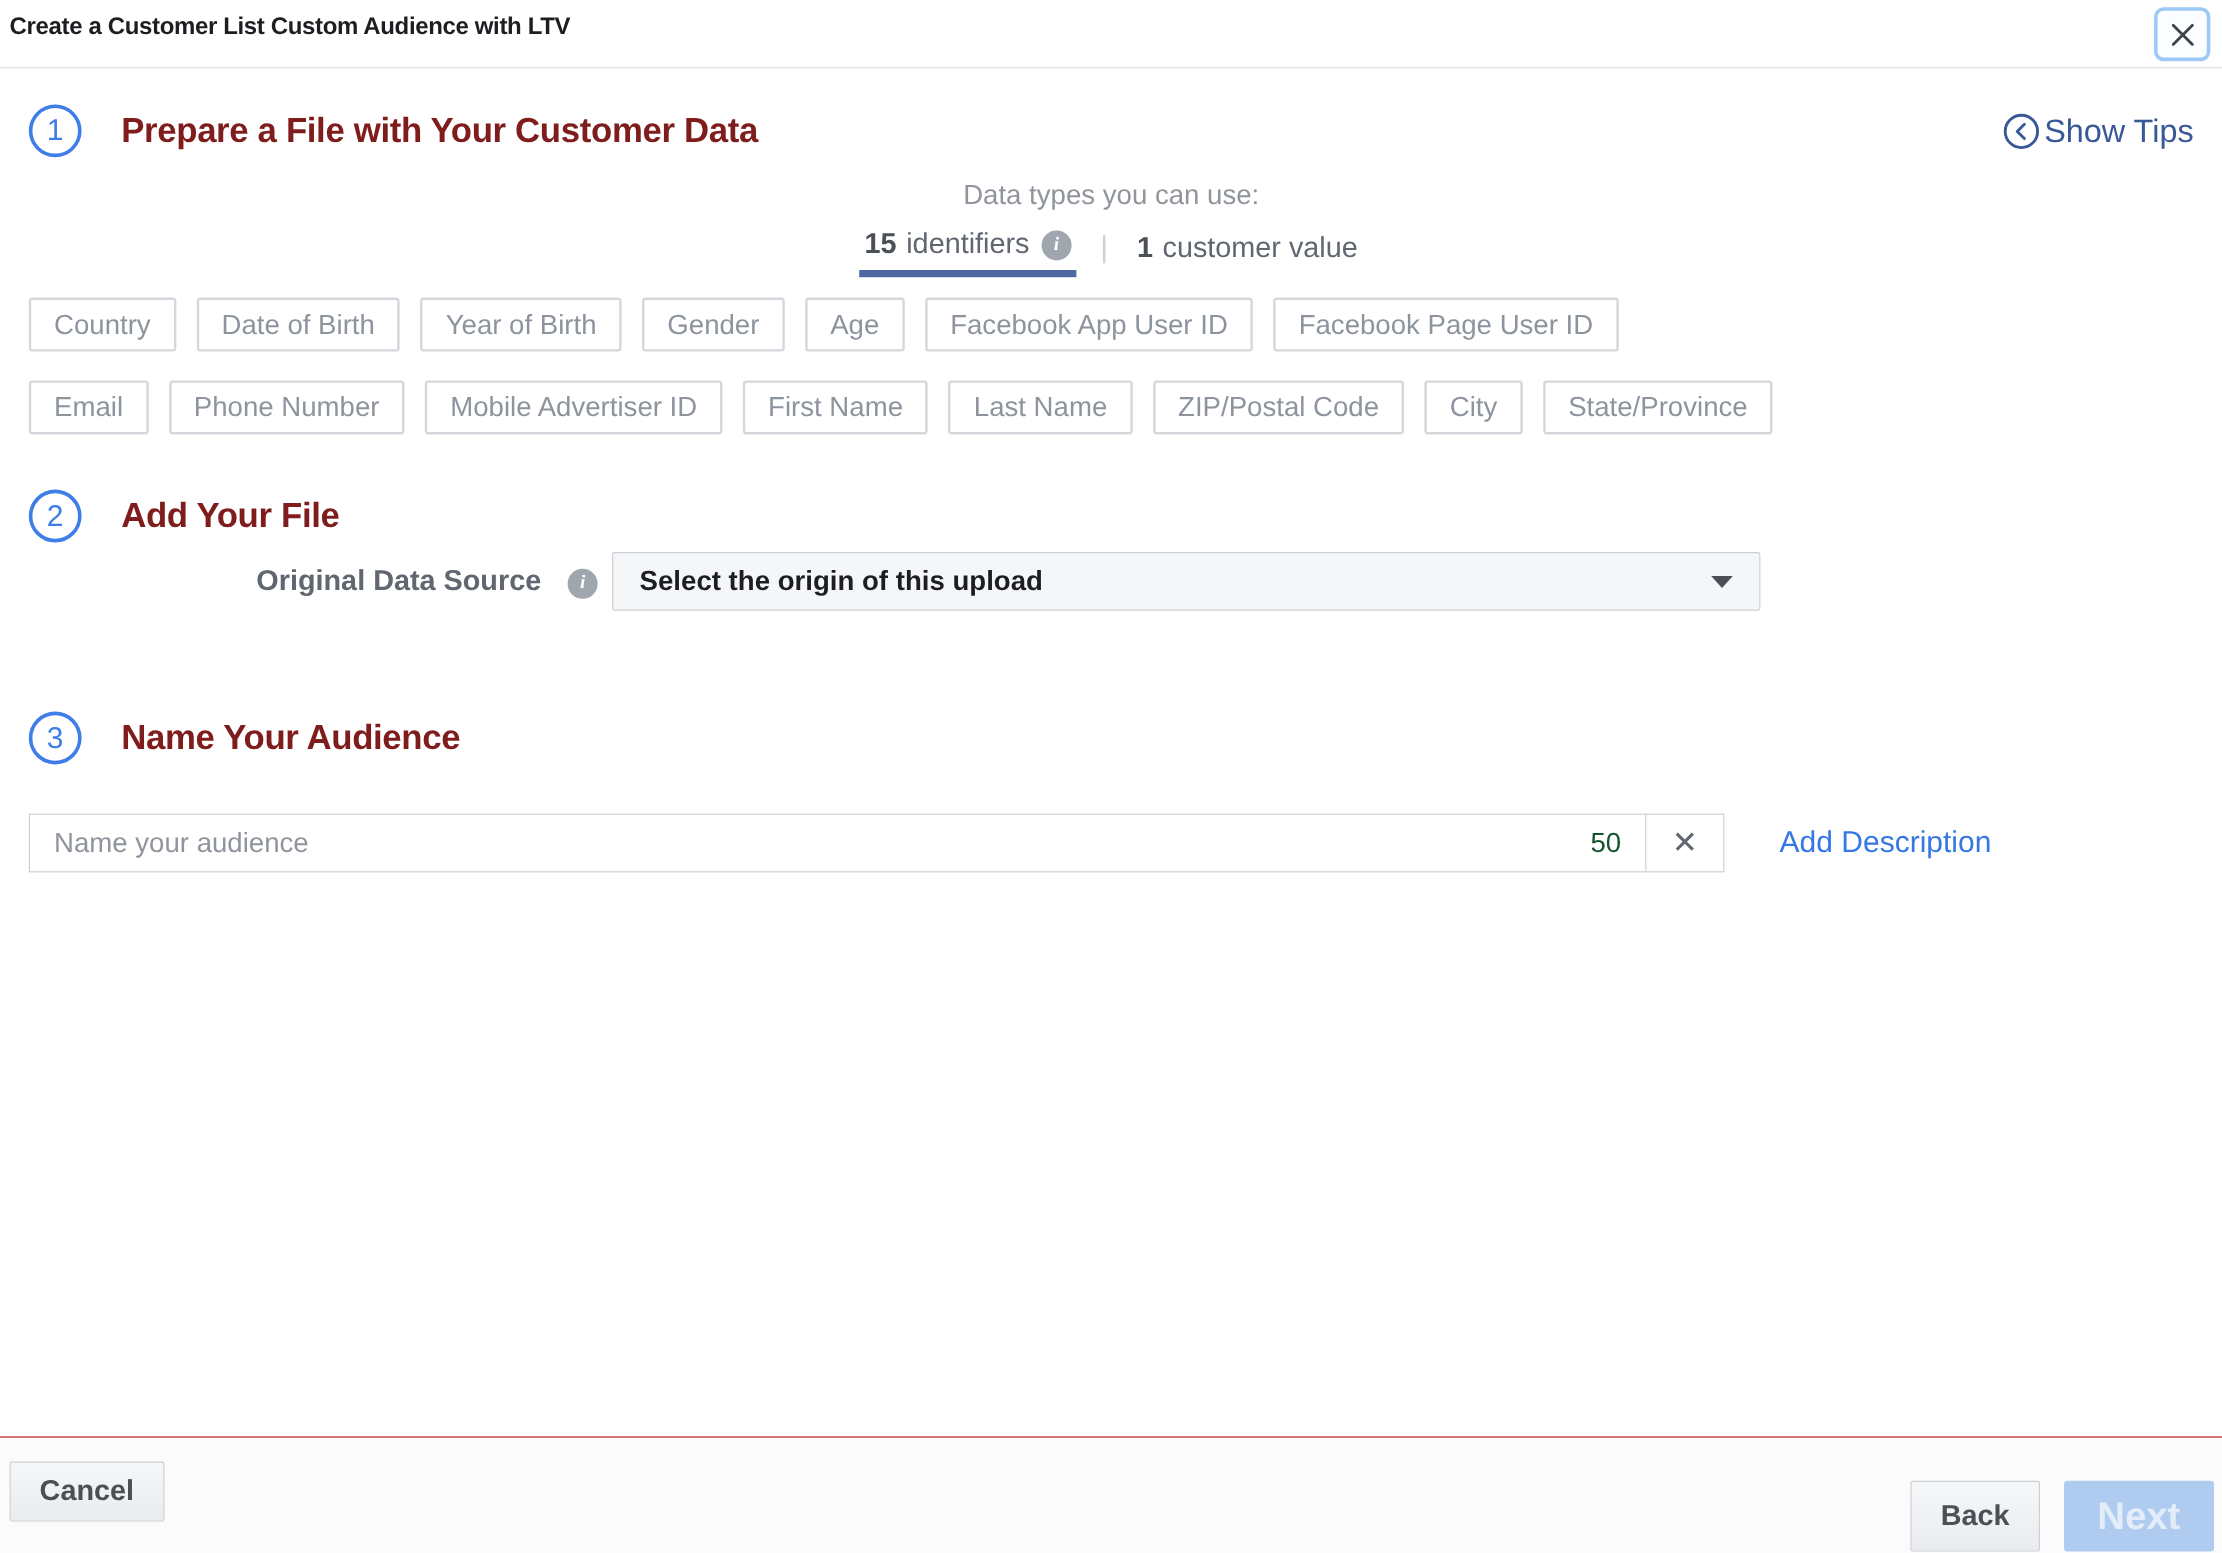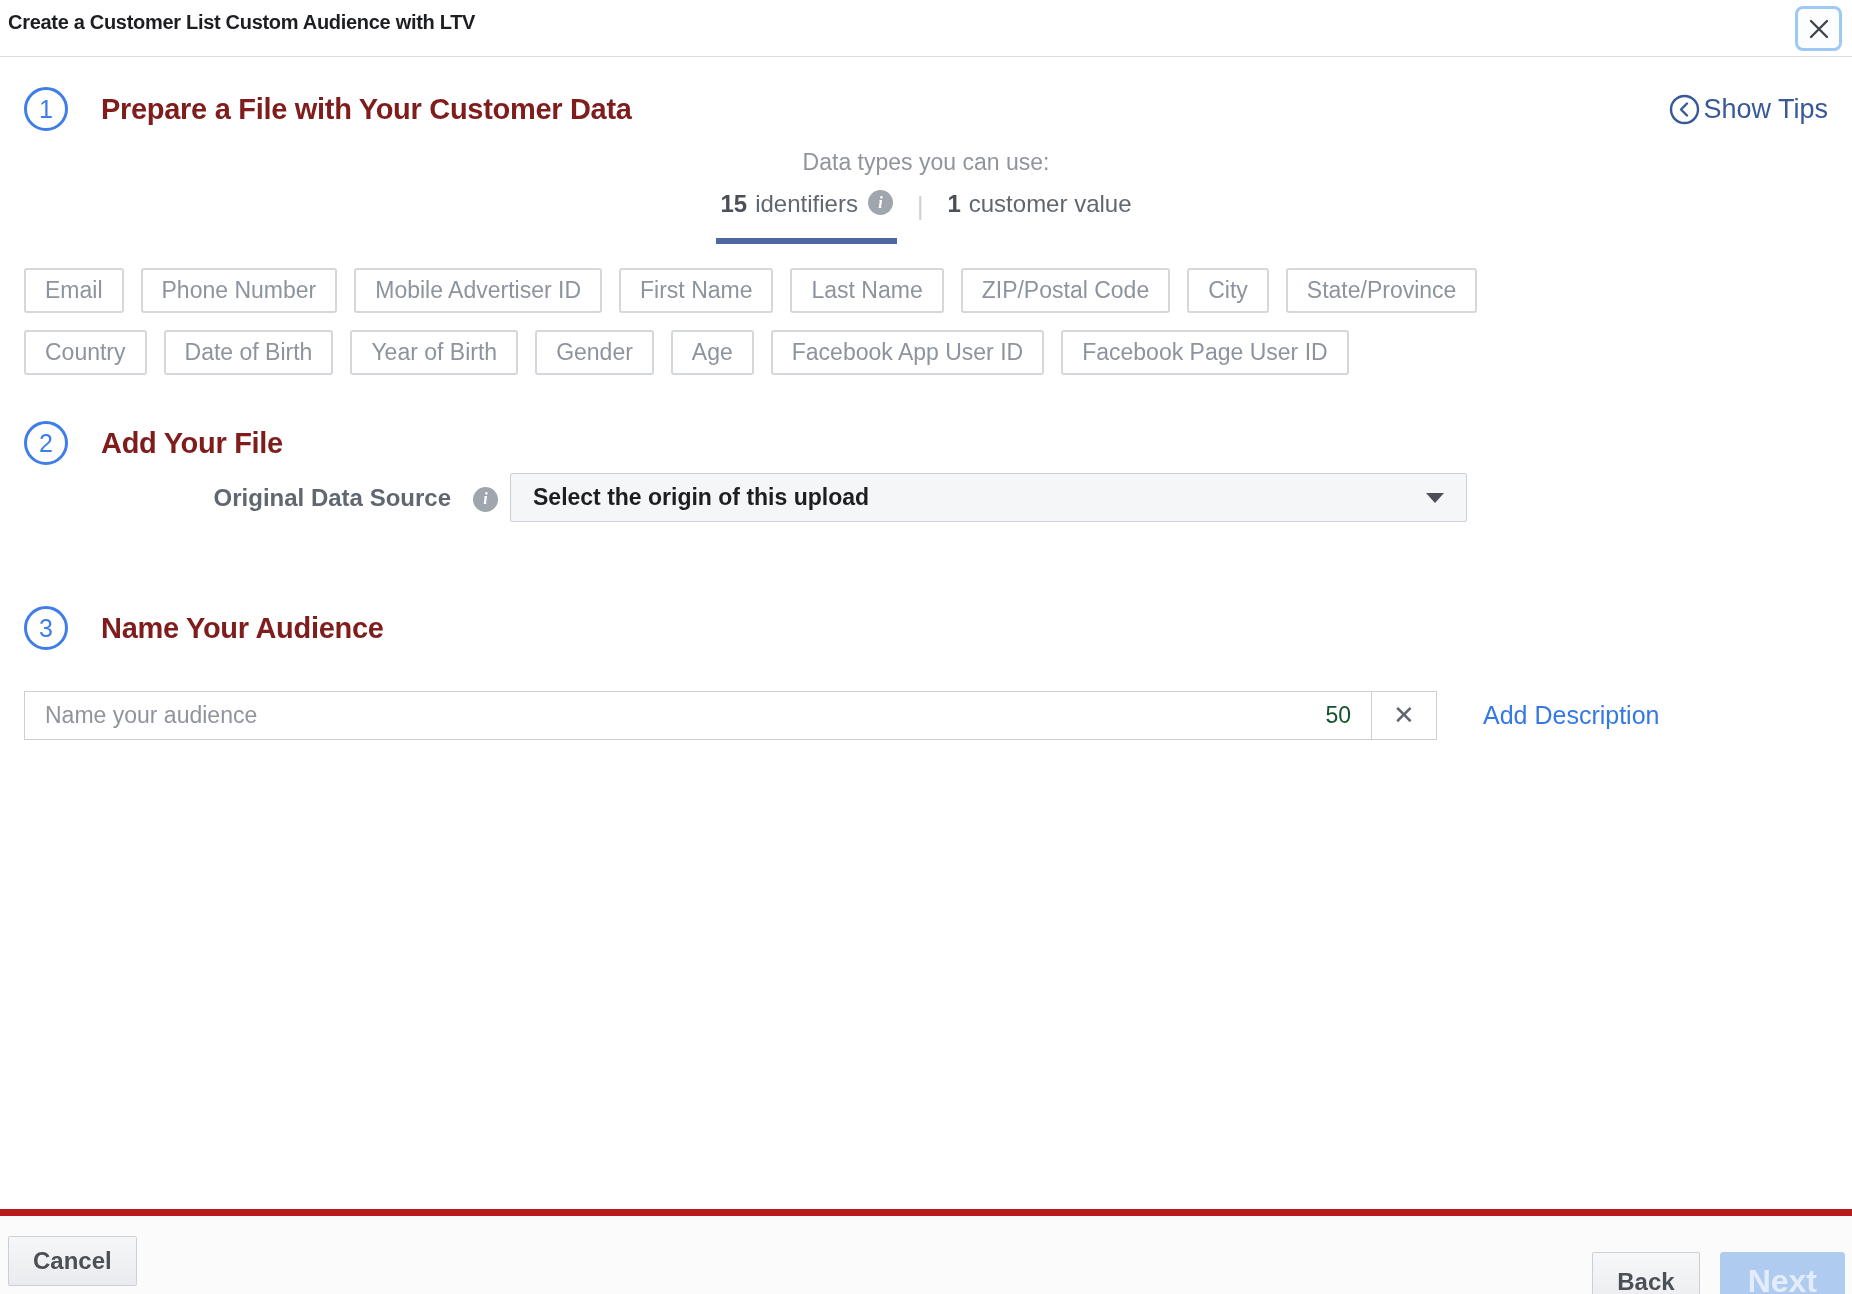--- a/index.html
+++ b/index.html
@@ -30,21 +30,21 @@
     color:#3f7ee8; font-size:25px; display:flex; align-items:center; justify-content:center; flex-shrink:0;
   }
   .step-title { margin-left:33px; font-size:29px; font-weight:bold; color:#7f1d1d; letter-spacing:-0.3px; }
   .show-tips { position:absolute; right:0; top:7px; display:flex; align-items:center; color:#385898; font-size:27px; cursor:pointer; }
   .show-tips svg { margin-right:3px; }
 
   
   .data-types { text-align:center; margin-top:18px; }
   .dt-heading { color:#90949c; font-size:23px; }
   .dt-tabs { margin-top:14px; display:flex; justify-content:center; align-items:stretch; }
-  .dt-tab { display:inline-flex; font-size:24px; color:#606770; padding:0 4px 20px 4px; cursor:pointer; }
+  .dt-tab { display:inline-flex; align-items:center; font-size:24px; color:#606770; padding:0 4px 7px 4px; cursor:pointer; }
   .dt-tab.active { border-bottom:6px solid #4e69a2; }
   .dt-count { font-weight:bold; color:#4b4f56; margin-right:8px; }
   .info-icon {
     display:inline-flex; width:25px; height:25px; background:#a0a6ad; color:#fff; border-radius:50%;
     align-items:center; justify-content:center; font-size:16px; font-weight:bold;
     font-family:"Liberation Serif", serif; font-style:italic; margin-left:10px; flex-shrink:0;
   }
   .dt-divider { color:#ccd0d5; font-size:25px; margin:0 20px; padding-top:2px; }
 
   .pills-row { display:flex; gap:17px; margin-top:17px; }
@@ -83,21 +83,21 @@
   .name-input-wrap { width:1413px; height:49px; border:1px solid #ccd0d5; display:flex; align-items:center; background:#fff; }
   .name-input { flex:1; border:none; outline:none; font-size:23px; color:#1c1e21; padding:0 0 0 20px; font-family:inherit; height:100%; background:transparent; }
   .name-input::placeholder { color:#90949c; }
   .char-count { font-size:23px; color:#14532d; margin:0 20px 0 10px; }
   .input-divider { width:1px; height:100%; background:#ccd0d5; }
   .clear-btn { width:64px; height:100%; display:flex; align-items:center; justify-content:center;
     font-size:26px; color:#606770; cursor:pointer; background:none; border:none; font-family:inherit; }
   .add-desc { margin-left:46px; color:#3578e5; font-size:25px; cursor:pointer; }
 
   
-  .footer { position:absolute; left:0; right:0; bottom:0; height:85px; background:#fbfbfb; border-top:7px solid #b91c1c; }
+  .footer { position:absolute; left:0; right:0; bottom:0; height:97px; background:#fbfbfb; border-top:1px solid #b91c1c; }
   .btn {
     background:linear-gradient(#f6f7f9,#e9ebee); border:1px solid #ccd0d5; border-radius:2px;
     padding:10px 24px; font-size:24px; font-weight:bold; color:#4b4f56; cursor:pointer; font-family:inherit;
   }
   .cancel-btn { position:absolute; left:8px; top:20px; }
   .footer-right { position:absolute; right:7px; top:36px; display:flex; gap:20px; }
   .next-btn {
     background:#b0cbf0; border:1px solid #b0cbf0; border-radius:3px;
     padding:10px 27px; font-size:32px; font-weight:bold; color:#e3ecf9; cursor:default; font-family:inherit;
   }
@@ -141,39 +141,39 @@
         <span class="info-icon">i</span>
       </span>
       <span class="dt-divider">|</span>
       <span class="dt-tab">
         <span class="dt-count">1</span>
         <span>customer value</span>
       </span>
     </div>
   </div>
 
+  <div class="pills-row">
+      <span class="pill">Country</span>
+      <span class="pill">Date of Birth</span>
+      <span class="pill">Year of Birth</span>
+      <span class="pill">Gender</span>
+      <span class="pill">Age</span>
+      <span class="pill">Facebook App User ID</span>
+      <span class="pill">Facebook Page User ID</span>
+    </div>
   <div class="pills-row first">
       <span class="pill">Email</span>
       <span class="pill">Phone Number</span>
       <span class="pill">Mobile Advertiser ID</span>
       <span class="pill">First Name</span>
       <span class="pill">Last Name</span>
       <span class="pill">ZIP/Postal Code</span>
       <span class="pill">City</span>
       <span class="pill">State/Province</span>
     </div>
-  <div class="pills-row">
-      <span class="pill">Country</span>
-      <span class="pill">Date of Birth</span>
-      <span class="pill">Year of Birth</span>
-      <span class="pill">Gender</span>
-      <span class="pill">Age</span>
-      <span class="pill">Facebook App User ID</span>
-      <span class="pill">Facebook Page User ID</span>
-    </div>
 
   <div class="step-header step2">
     <div class="step-circle">2</div>
     <div class="step-title">Add Your File</div>
   </div>
 
   <div class="source-row">
     <div class="source-label-wrap">
       <span class="source-label">Original Data Source</span>
       <span class="info-icon">i</span>

